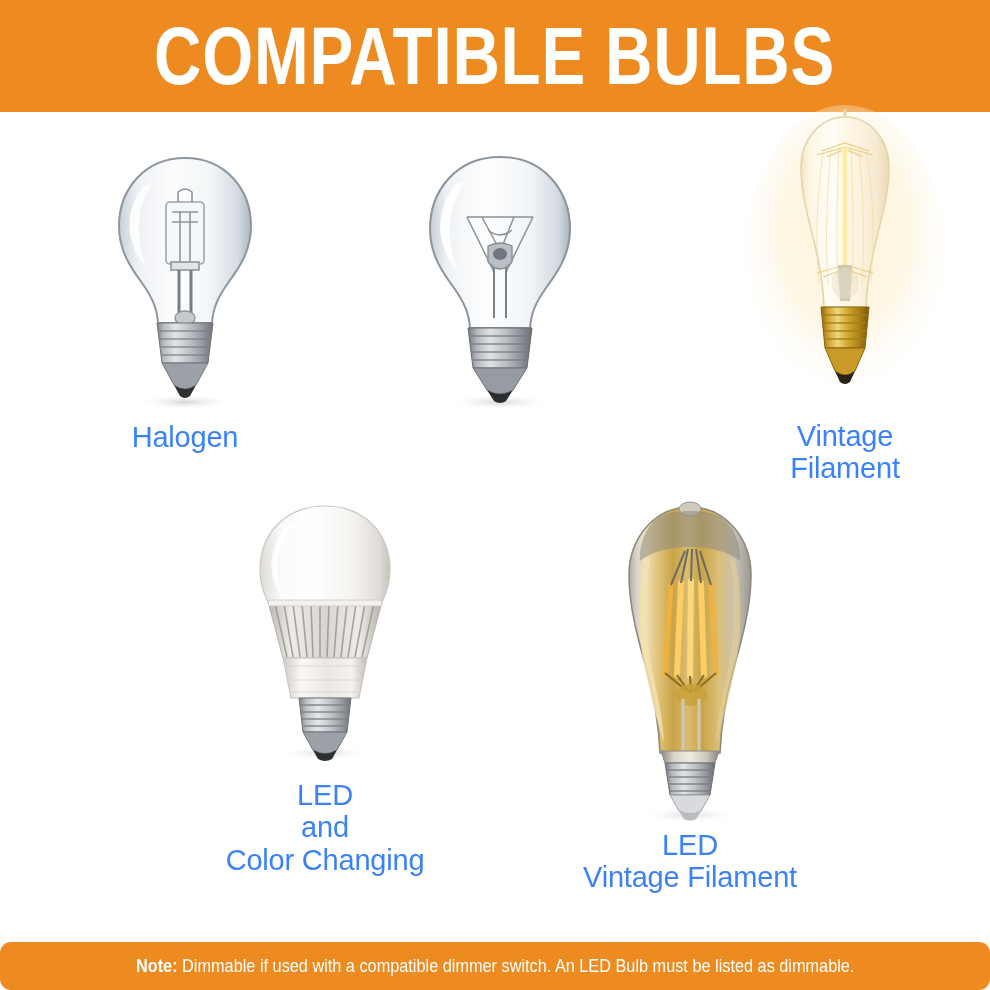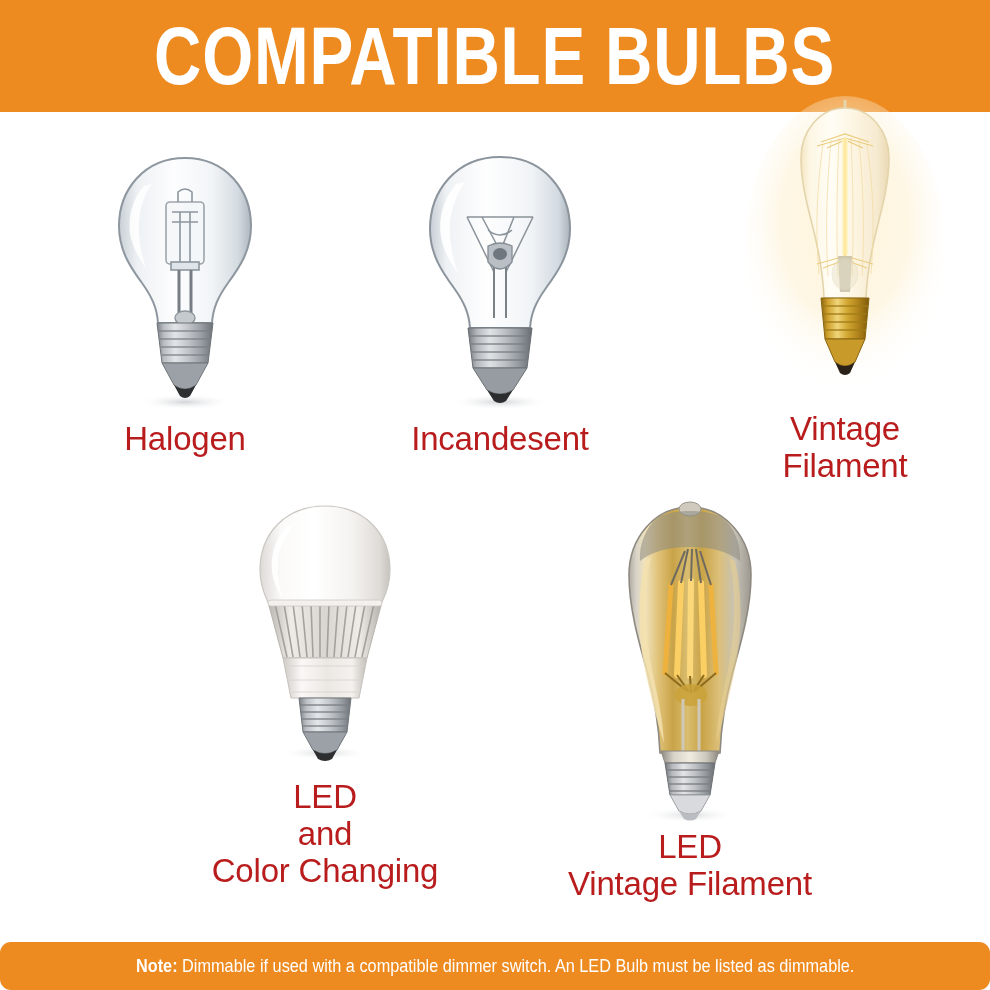--- a/index.html
+++ b/index.html
@@ -40,31 +40,31 @@
     font-size: 18.5px;
     white-space: nowrap;
     transform: scaleX(0.88);
     transform-origin: center center;
   }
   .note-text .note-lead { font-weight: 700; }
 
   
   .cell { position: absolute; text-align: center; }
   .label {
-    color: #b91c1c;
-    font-size: 33px;
+    color: #3b82f6;
+    font-size: 29px;
     line-height: 1.12;
     white-space: pre-line;
     letter-spacing: -0.2px;
   }
 
   
   #cell-halogen   { left: 40px;  top: 150px; width: 290px; }
   #cell-incand    { left: 355px; top: 150px; width: 290px; }
-  #cell-vintage   { left: 700px; top: 96px; width: 290px; }
+  #cell-vintage   { left: 700px; top: 105px; width: 290px; }
   #cell-led       { left: 175px; top: 500px; width: 300px; }
   #cell-ledvint   { left: 520px; top: 495px; width: 340px; }
 
   .art { display: block; margin: 0 auto; }
   .lbl-wrap { margin-top: 6px; }
   #cell-vintage .lbl-wrap { margin-top: 10px; }
   #cell-led .lbl-wrap { margin-top: 14px; }
   #cell-ledvint .lbl-wrap { margin-top: 4px; }
 </style>
 </head>
@@ -199,23 +199,20 @@
       <path d="M58 178 L122 178 L117 218 L63 218 Z" fill="url(#inc-base)" stroke="#696e73" stroke-width="1"></path>
       <g stroke="#787d82" stroke-width="1.4" opacity="0.85">
         <path d="M60 186 L120 186"></path>
           <path d="M61 194 L119 194"></path>
         <path d="M62 202 L118 202"></path>
           <path d="M63 210 L117 210"></path>
       </g>
       <path d="M63 218 L117 218 L103 240 Q90 248 77 240 Z" fill="#969ca2" stroke="#6c7277" stroke-width="1"></path>
       <path d="M77 240 Q90 248 103 240 L96 251 Q90 255 84 251 Z" fill="#2c2d2f"></path>
     </svg>
-    <div class="lbl-wrap">
-      <div class="label">Incandesent</div>
-    </div>
   </div>
 
   <div class="cell" id="cell-vintage">
     <svg class="art" width="200" height="305" viewBox="0 0 200 305">
       <defs>
         <radialGradient id="vf-halo" cx="0.5" cy="0.42" r="0.58">
           <stop offset="0%" stop-color="#fff6dd" stop-opacity="0.95"></stop>
           <stop offset="55%" stop-color="#fdf0cf" stop-opacity="0.55"></stop>
           <stop offset="100%" stop-color="#ffffff" stop-opacity="0"></stop>
         </radialGradient>

